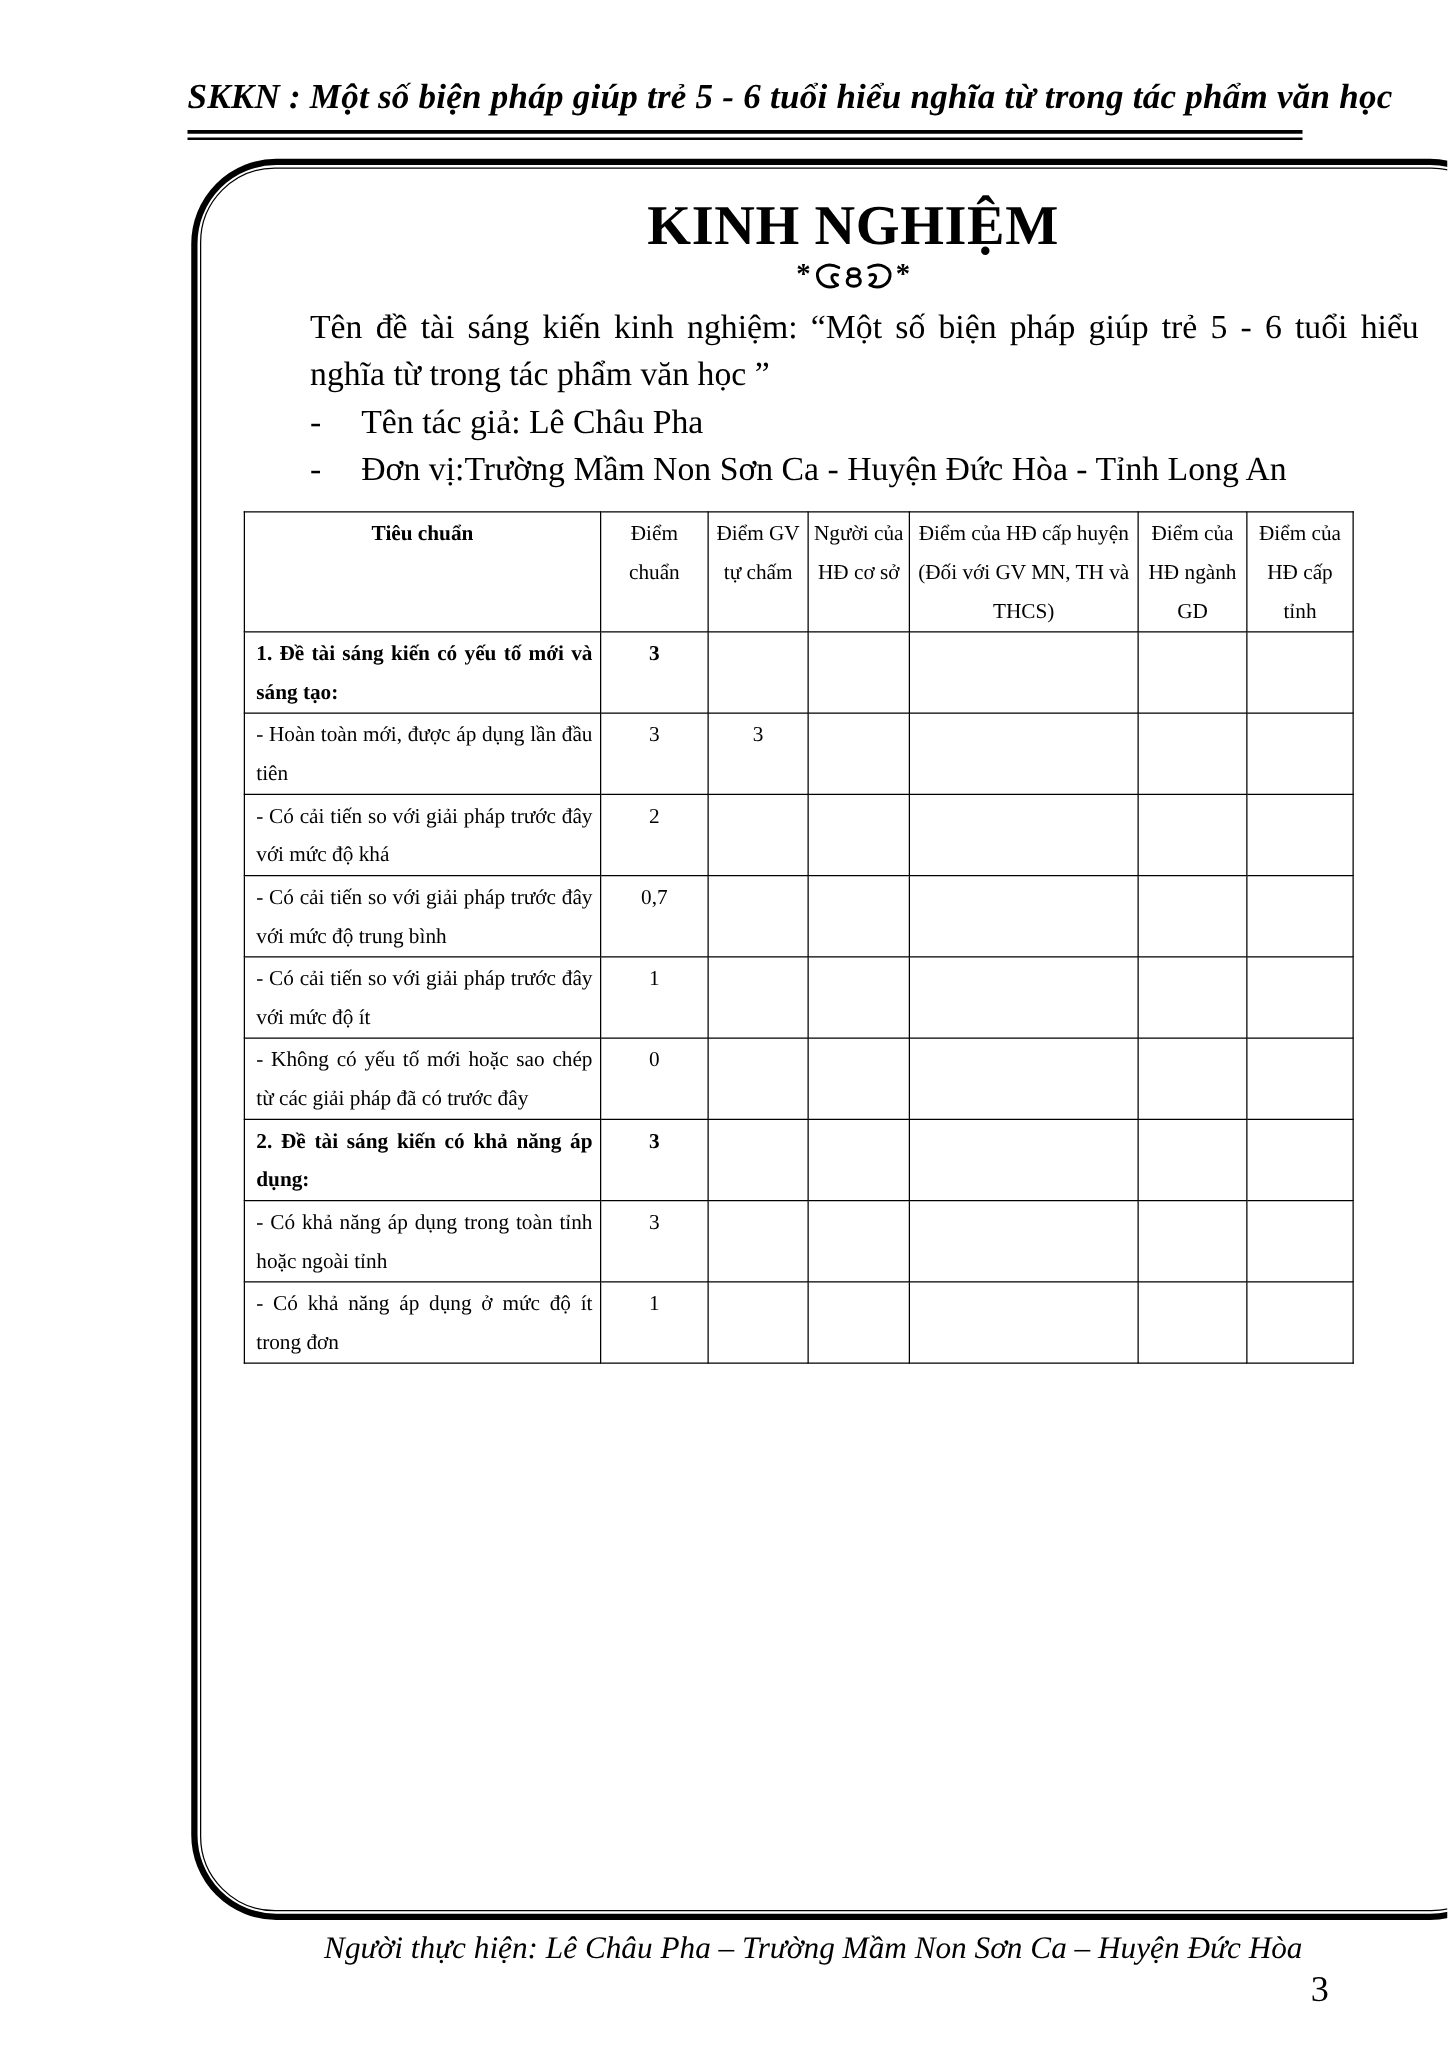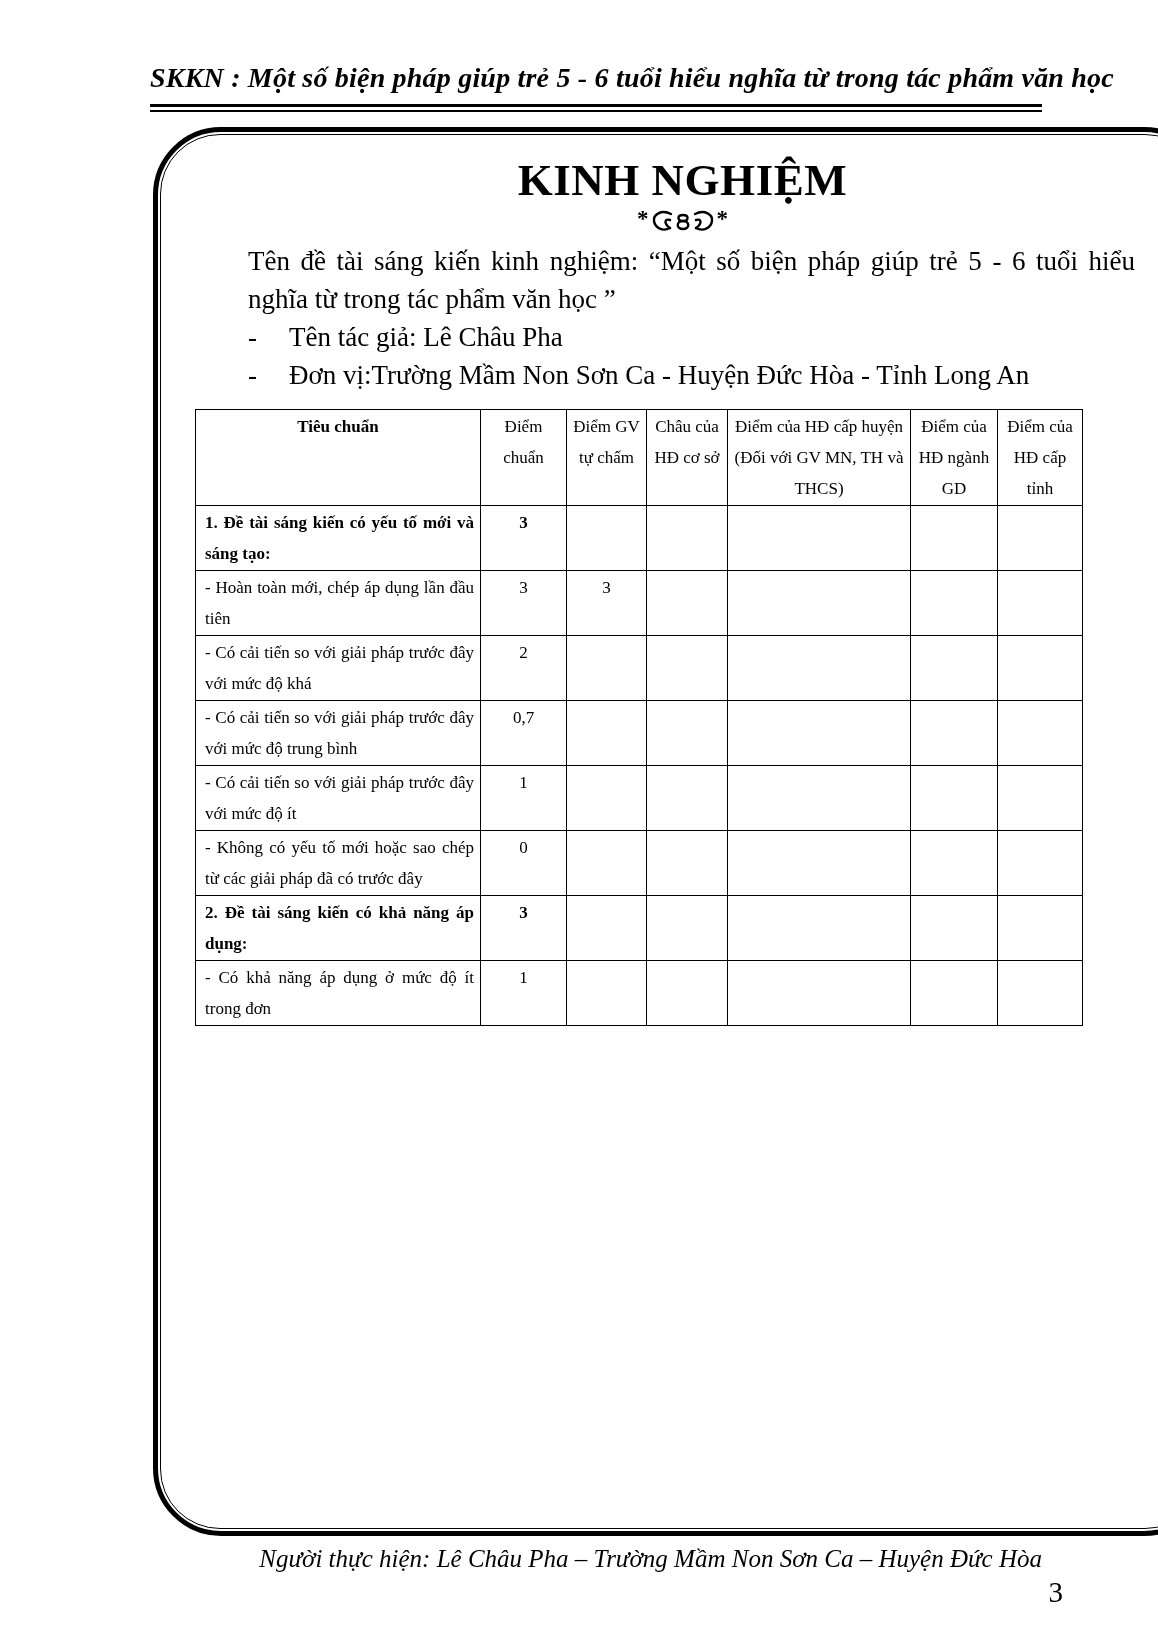--- a/index.html
+++ b/index.html
@@ -171,38 +171,38 @@
           <col style="width: 81px;">
           <col style="width: 183px;">
           <col style="width: 87px;">
           <col style="width: 85px;">
         </colgroup>
         <thead>
           <tr>
             <th class="first">Tiêu chuẩn</th>
             <th>Điểm chuẩn</th>
             <th>Điểm GV tự chấm</th>
-            <th>Châu của HĐ cơ sở</th>
+            <th>Người của HĐ cơ sở</th>
             <th>Điểm của HĐ cấp huyện (Đối với GV MN, TH và THCS)</th>
             <th>Điểm của HĐ ngành GD</th>
             <th>Điểm của HĐ cấp tỉnh</th>
           </tr>
         </thead>
         <tbody>
           <tr class="section">
             <td class="crit">1. Đề tài sáng kiến có yếu tố mới và sáng tạo:</td>
             <td class="val">3</td>
             <td class="val"></td>
             <td class="val"></td>
             <td class="val"></td>
             <td class="val"></td>
             <td class="val"></td>
           </tr>
           <tr>
-            <td class="crit">- Hoàn toàn mới, chép áp dụng lần đầu tiên</td>
+            <td class="crit">- Hoàn toàn mới, được áp dụng lần đầu tiên</td>
             <td class="val">3</td>
             <td class="val">3</td>
             <td class="val"></td>
             <td class="val"></td>
             <td class="val"></td>
             <td class="val"></td>
           </tr>
           <tr>
             <td class="crit">- Có cải tiến so với giải pháp trước đây với mức độ khá</td>
             <td class="val">2</td>
@@ -242,20 +242,29 @@
           <tr class="section">
             <td class="crit">2. Đề tài sáng kiến có khả năng áp dụng:</td>
             <td class="val">3</td>
             <td class="val"></td>
             <td class="val"></td>
             <td class="val"></td>
             <td class="val"></td>
             <td class="val"></td>
           </tr>
           <tr>
+            <td class="crit">- Có khả năng áp dụng trong toàn tỉnh hoặc ngoài tỉnh</td>
+            <td class="val">3</td>
+            <td class="val"></td>
+            <td class="val"></td>
+            <td class="val"></td>
+            <td class="val"></td>
+            <td class="val"></td>
+          </tr>
+          <tr>
             <td class="crit">- Có khả năng áp dụng ở mức độ ít trong đơn</td>
             <td class="val">1</td>
             <td class="val"></td>
             <td class="val"></td>
             <td class="val"></td>
             <td class="val"></td>
             <td class="val"></td>
           </tr>
         </tbody>
       </table>

